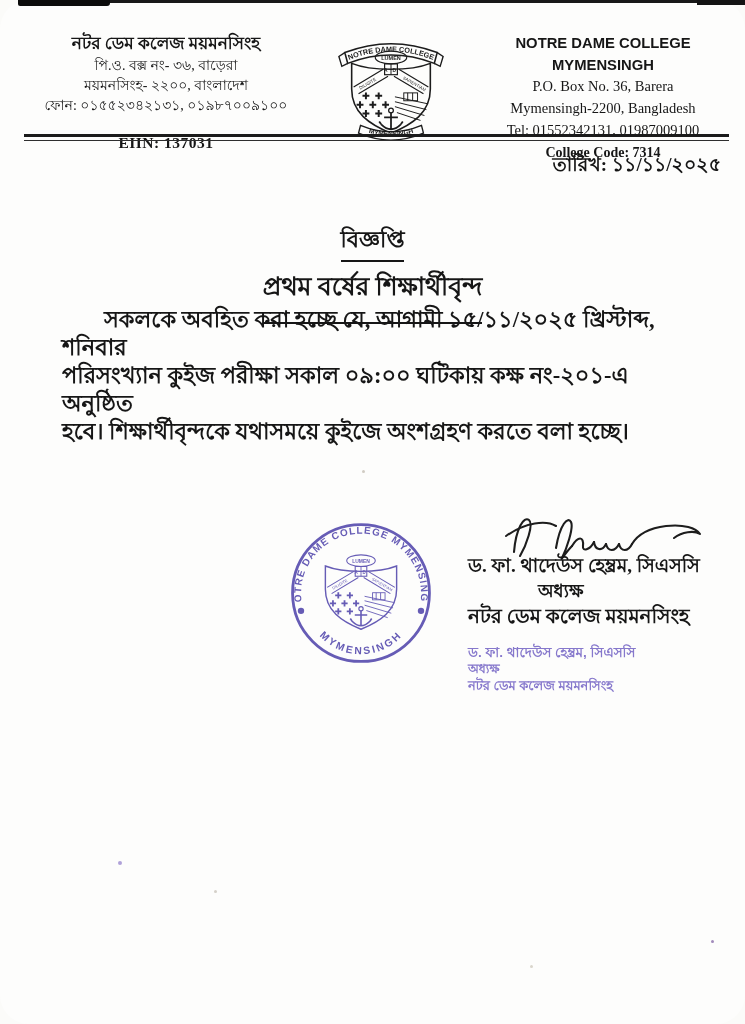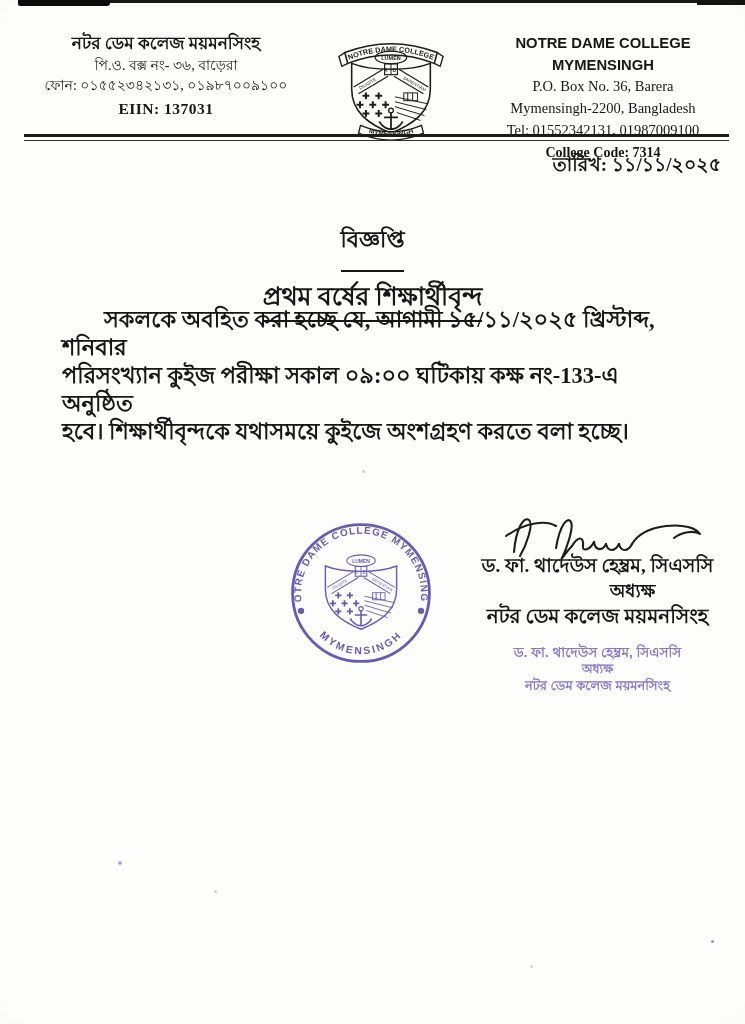--- a/index.html
+++ b/index.html
@@ -15,47 +15,47 @@
   
   .edge-top{position:absolute;top:0;left:18px;right:0;height:3px;background:#181818;}
   .edge-top-left{position:absolute;top:0;left:18px;width:92px;height:6px;background:#0b0b0b;border-radius:0 0 3px 2px;}
   .edge-top-right{position:absolute;top:0;right:0;width:48px;height:5px;background:#141414;}
 
   
   .header{position:absolute;top:32px;left:28px;right:16px;display:flex;justify-content:space-between;}
   .hdr-left{width:276px;text-align:center;line-height:1.42;}
   .hdr-left .l1{font-size:17px;font-weight:bold;}
   .hdr-left .l2,.hdr-left .l3,.hdr-left .l4{font-size:14px;}
-  .hdr-left .l5{font-size:15.5px;font-weight:bold;letter-spacing:.5px;margin-top:2px;}
+  .hdr-left .l5{font-size:15.5px;font-weight:bold;letter-spacing:.5px;margin-top:16px;}
   .hdr-right{width:252px;text-align:center;line-height:1.5;}
   .hdr-right .l1{font-size:14.8px;font-weight:bold;font-family:"Liberation Sans",sans-serif;}
   .hdr-right .l2,.hdr-right .l3,.hdr-right .l4{font-size:14.5px;}
   .hdr-right .l5{font-size:14px;font-weight:bold;}
   .hdr-seal{width:118px;margin-top:-6px;}
 
   
   .rule{position:absolute;top:134px;left:24px;right:16px;height:3px;
         border-top:3px solid #1b1b1b;border-bottom:1.5px solid #2f2f2f;}
 
   .dateline{position:absolute;top:150px;right:24px;font-size:19px;font-weight:700;}
 
   .titles{position:absolute;top:222px;left:0;right:0;text-align:center;}
-  .title-main{display:inline-block;font-size:22px;font-weight:bold;border-bottom:2px solid #161616;padding-bottom:11px;}
+  .title-main{display:inline-block;font-size:22px;font-weight:bold;border-bottom:2px solid #161616;padding-bottom:1px;}
   .title-sub{display:block;margin-top:5px;}
-  .title-sub span{display:inline-block;font-size:25px;font-weight:bold;border-bottom:2.5px solid #161616;padding-bottom:0;}
+  .title-sub span{display:inline-block;font-size:25px;font-weight:bold;border-bottom:2.5px solid #161616;padding-bottom:12px;}
 
   .bodytext{position:absolute;top:306px;left:62px;right:52px;font-size:22.5px;font-weight:600;line-height:28px;}
   .bodytext .indent{text-indent:42px;}
 
   
   .round-stamp{position:absolute;left:286px;top:518px;width:150px;height:150px;opacity:.92;}
 
   
   .sig-svg{position:absolute;left:498px;top:508px;width:212px;height:52px;}
-  .sig-block{position:absolute;top:553px;left:468px;right:18px;text-align:center;line-height:1.35;}
+  .sig-block{position:absolute;top:553px;left:468px;right:18px;text-align:left;line-height:1.35;}
   .sig-name{font-size:19px;font-weight:600;}
   .sig-title{font-size:18px;font-weight:600;padding-left:70px;}
   .sig-org{font-size:20px;font-weight:600;}
   .stamp-text{margin-top:14px;color:#8678cc;font-family:"Liberation Sans",sans-serif;line-height:1.3;}
   .stamp-text .s1{font-size:13.5px;font-weight:bold;}
   .stamp-text .s2{font-size:12.5px;font-weight:bold;}
   .stamp-text .s3{font-size:13px;font-weight:bold;}
 
   .speck{position:absolute;border-radius:50%;}
 </style>
@@ -97,20 +97,21 @@
 <div class="page">
 
   <div class="edge-top"></div>
   <div class="edge-top-left"></div>
   <div class="edge-top-right"></div>
 
   <div class="header">
     <div class="hdr-left">
       <div class="l1">নটর ডেম কলেজ ময়মনসিংহ</div>
       <div class="l2">পি.ও. বক্স নং- ৩৬, বাড়েরা</div>
+      <div class="l3">ময়মনসিংহ- ২২০০, বাংলাদেশ</div>
       <div class="l4">ফোন: ০১৫৫২৩৪২১৩১, ০১৯৮৭০০৯১০০</div>
       <div class="l5">EIIN: 137031</div>
     </div>
 
     <div class="hdr-seal">
       <svg viewBox="0 0 120 122" width="118" height="120" style="color:#1c1c1c">
 
         <path d="M13,27 Q60,9 107,27 L104,38 Q60,21 16,38 Z" fill="none" stroke="currentColor" stroke-width="1.6"></path>
         <path d="M13,27 L7,31 L10,41 L16,38 M107,27 L113,31 L110,41 L104,38" fill="none" stroke="currentColor" stroke-width="1.4"></path>
         <defs>
@@ -144,21 +145,21 @@
 
   <div class="dateline">তারিখ: ১১/১১/২০২৫</div>
 
   <div class="titles">
     <span class="title-main">বিজ্ঞপ্তি</span>
     <span class="title-sub"><span>প্রথম বর্ষের শিক্ষার্থীবৃন্দ</span></span>
   </div>
 
   <div class="bodytext">
     <div class="indent">সকলকে অবহিত করা হচ্ছে যে, আগামী ১৫/১১/২০২৫ খ্রিস্টাব্দ, শনিবার</div>
-    <div>পরিসংখ্যান কুইজ পরীক্ষা সকাল ০৯:০০ ঘটিকায় কক্ষ নং-133-এ অনুষ্ঠিত</div>
+    <div>পরিসংখ্যান কুইজ পরীক্ষা সকাল ০৯:০০ ঘটিকায় কক্ষ নং-২০১-এ অনুষ্ঠিত</div>
     <div>হবে। শিক্ষার্থীবৃন্দকে যথাসময়ে কুইজে অংশগ্রহণ করতে বলা হচ্ছে।</div>
   </div>
 
   <div class="round-stamp">
     <svg viewBox="0 0 160 160" width="150" height="150" style="color:#5a4fb0">
       <circle cx="80" cy="80" r="73" fill="none" stroke="currentColor" stroke-width="3"></circle>
       <circle cx="16" cy="99" r="3.4" fill="currentColor"></circle>
       <circle cx="144" cy="99" r="3.4" fill="currentColor"></circle>
       <defs>
         <path id="stampTopArc" d="M17,92 A64,64 0 1 1 143,92"></path>

